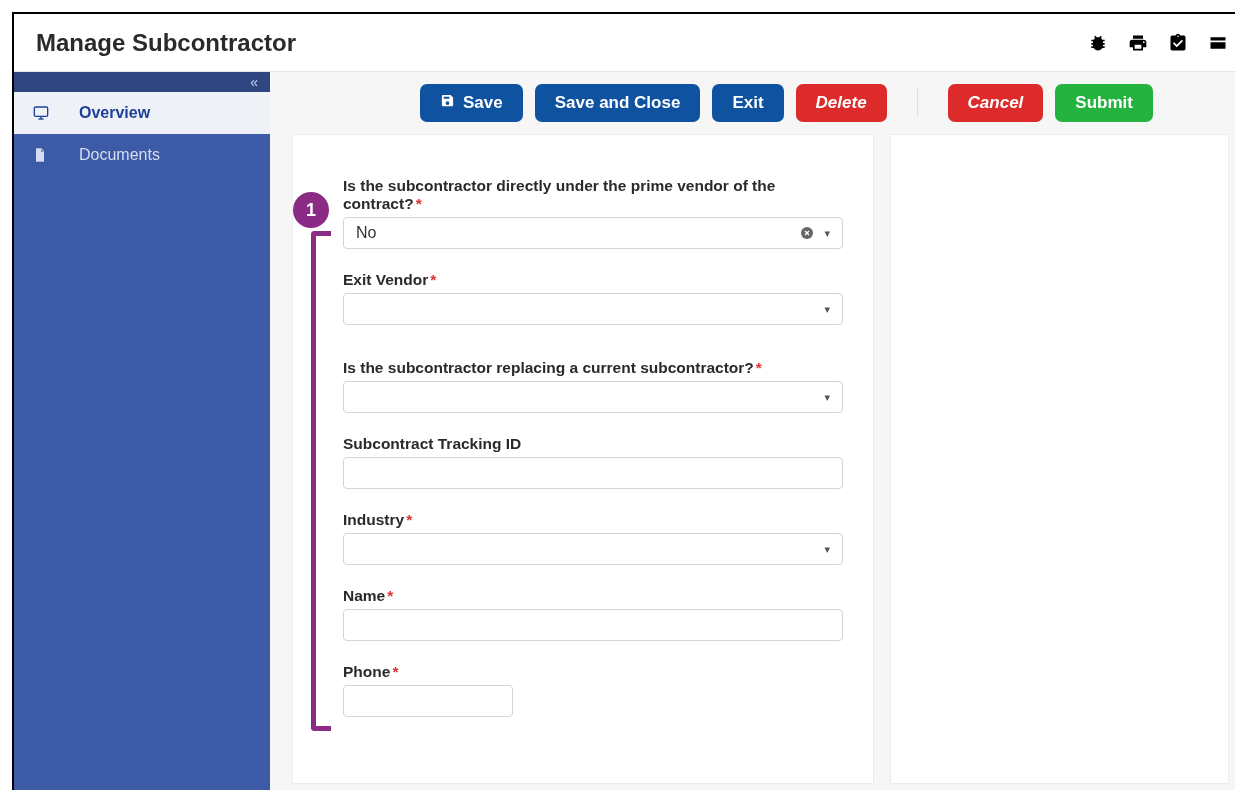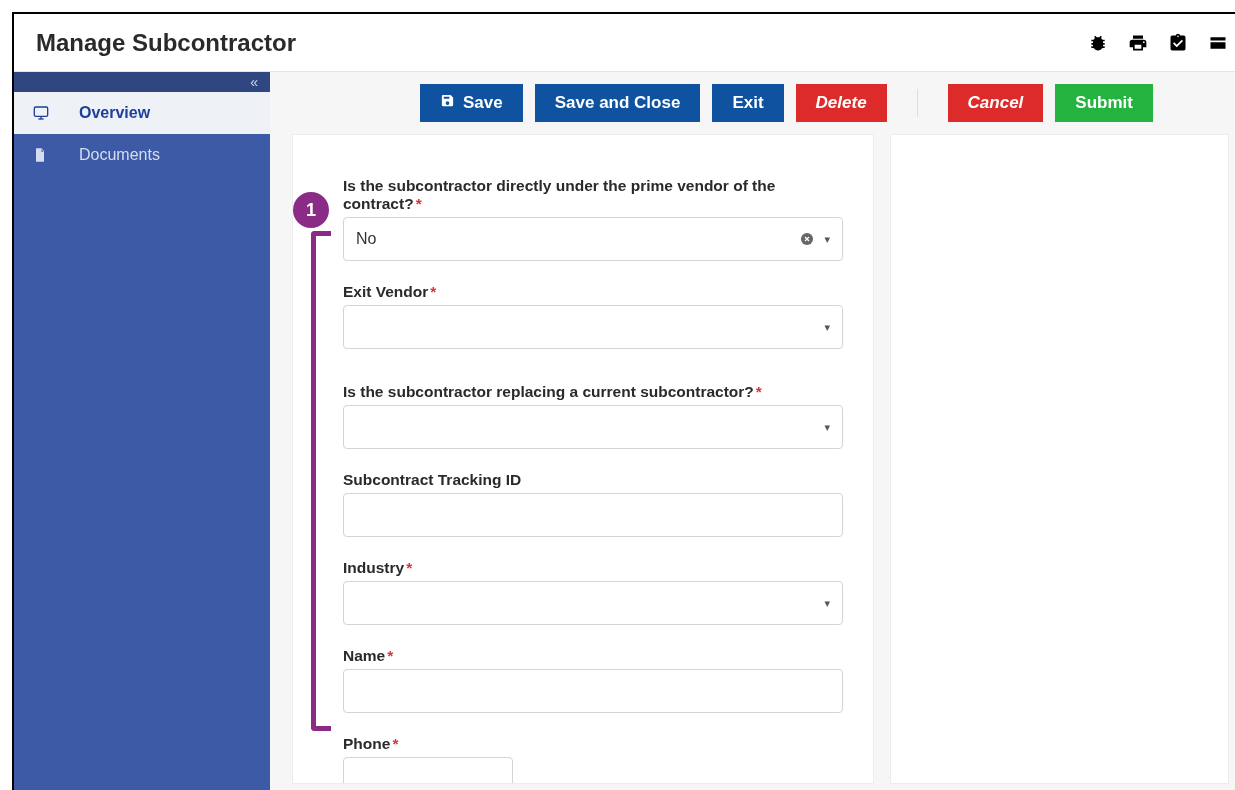--- a/index.html
+++ b/index.html
@@ -94,21 +94,21 @@
       overflow: hidden;
     }
     .action-bar {
       display: flex;
       gap: 12px;
       padding: 12px 0 12px 150px;
       align-items: center;
     }
     .btn {
       border: none;
-      border-radius: 0;
+      border-radius: 7px;
       padding: 9px 20px;
       font-size: 17px;
       font-weight: 700;
       color: #fff;
       cursor: pointer;
       display: inline-flex;
       align-items: center;
       gap: 8px;
     }
     .btn-blue { background: #0f52a0; }
@@ -143,21 +143,21 @@
       font-weight: 600;
       margin-bottom: 4px;
       display: block;
     }
     .req { color: #d33; margin-left: 2px; font-weight: 600; }
     .field {
       margin-bottom: 22px;
     }
     .input, .select {
       width: 100%;
-      height: 44px;
+      height: 32px;
       border: 1px solid #d4d4d4;
       border-radius: 4px;
       padding: 0 12px;
       font-size: 16px;
       color: #333;
       background: #fff;
     }
     .input.short { width: 170px; }
     .select {
       display: flex;

